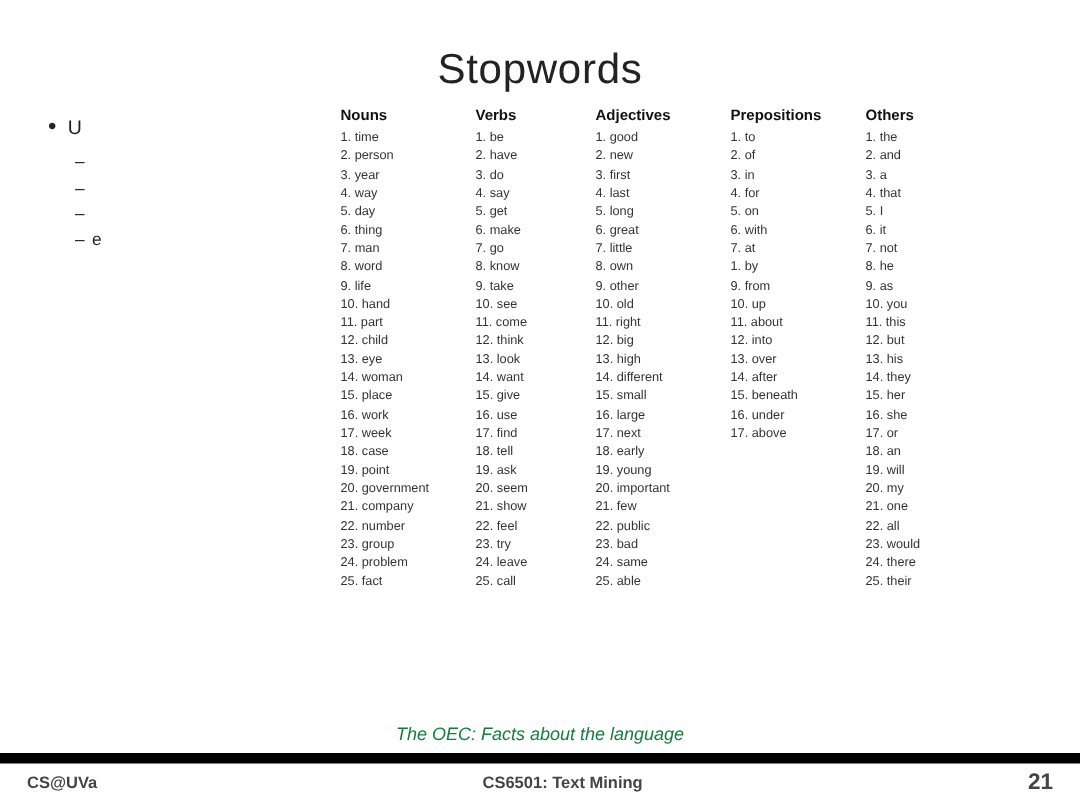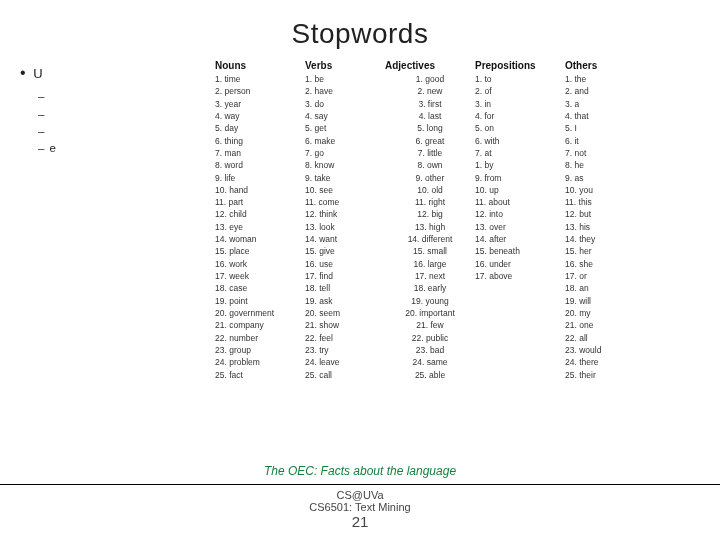--- a/index.html
+++ b/index.html
@@ -8,21 +8,21 @@
       height: 540px;
       background: #ffffff;
       font-family: 'Arial', sans-serif;
       overflow: hidden;
       position: relative;
     }
     .slide {
       width: 720px;
       height: 540px;
       position: relative;
-      padding: 0;
+      padding: 12px;
     }
     .title {
       text-align: center;
       font-size: 28px;
       font-weight: 400;
       color: #222;
       padding-top: 18px;
       padding-bottom: 8px;
       letter-spacing: 0.5px;
     }
@@ -88,21 +88,21 @@
     .table-body {
       display: flex;
       flex-direction: row;
     }
     .word-col {
       display: flex;
       flex-direction: column;
     }
     .word-col.col-nouns { width: 90px; }
     .word-col.col-verbs { width: 80px; }
-    .word-col.col-adj { width: 90px; text-align: center; }
+    .word-col.col-adj { width: 90px; }
     .word-col.col-prep { width: 90px; }
     .word-col.col-others { width: 70px; }
 
     .word-item {
       font-size: 8.5px;
       color: #333;
       line-height: 1.45;
       white-space: nowrap;
     }
 
@@ -117,26 +117,26 @@
     }
     .footer-oec {
       font-size: 12px;
       color: #15803d;
       margin-bottom: 6px;
       font-style: italic;
     }
     .footer-bar {
       width: 100%;
       display: flex;
-      flex-direction: column;
       justify-content: space-between;
       align-items: center;
       padding: 0 18px;
-      border-top: 1px solid #000000;
+      border-top: 7px solid #000000;
       padding-top: 4px;
+      font-weight: bold;
     }
     .footer-left {
       font-size: 11px;
       color: #444;
     }
     .footer-center {
       font-size: 11px;
       color: #444;
     }
     .footer-right {

